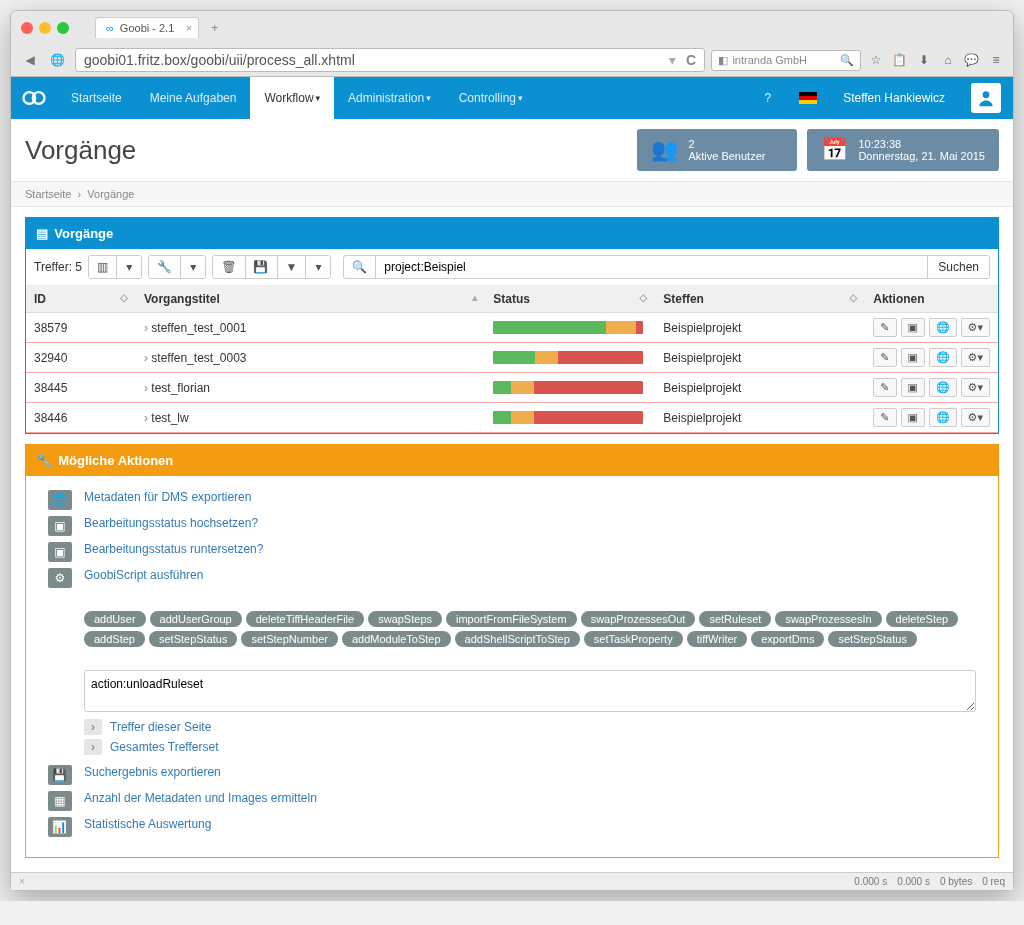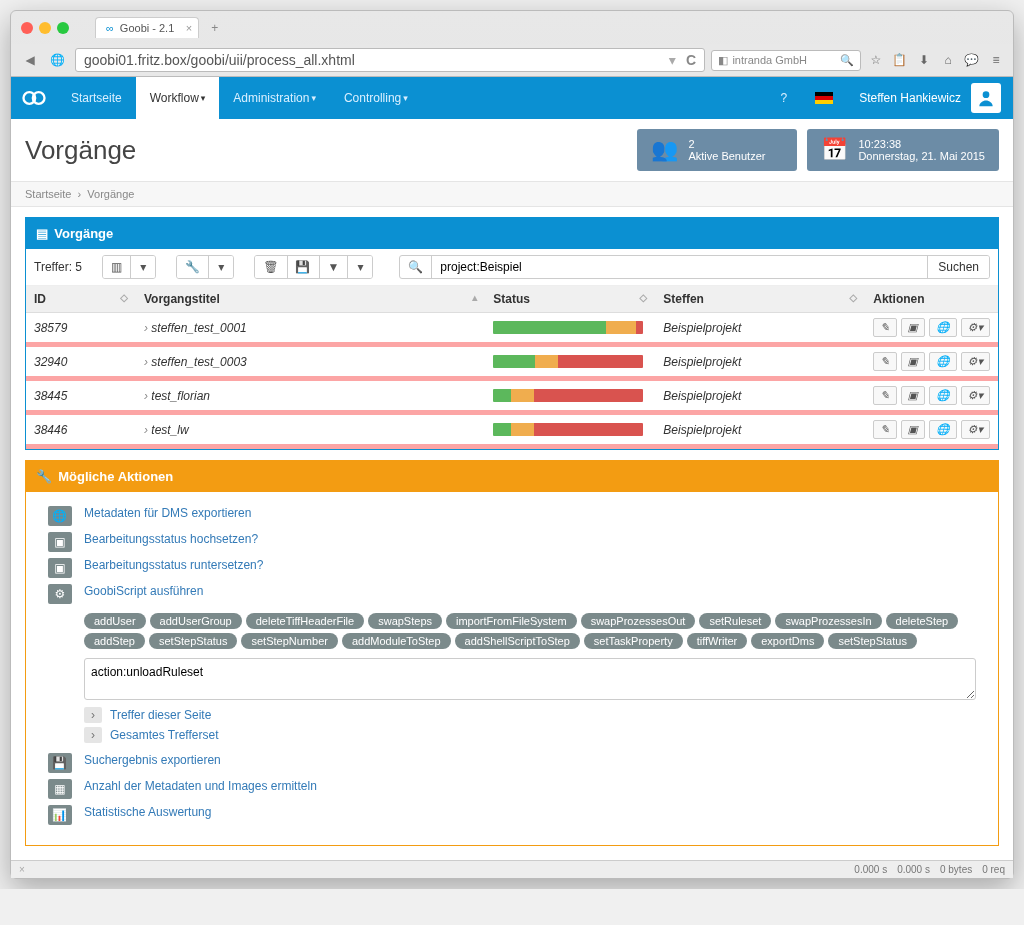--- a/index.html
+++ b/index.html
@@ -17,58 +17,58 @@
 .searchfield { width: 150px; background: #fff; border: 1px solid #bbb; border-radius: 3px; padding: 3px 6px; font-size: 11px; color: #888; display: flex; align-items: center; gap: 4px; }
 .tbicon { width: 18px; height: 18px; display: flex; align-items: center; justify-content: center; color: #666; }
 .content { background: #fff; }
 .topnav { background: #0b90d2; display: flex; align-items: center; color: #fff; height: 42px; }
 .logo { width: 46px; display: flex; align-items: center; justify-content: center; }
 .logo svg { width: 28px; height: 28px; }
 .navitem { padding: 0 14px; height: 42px; display: flex; align-items: center; font-size: 12px; cursor: pointer; color: #d9efff; }
 .navitem.active { background: #fff; color: #333; }
 .navspacer { flex: 1; }
 .flag { width: 18px; height: 12px; background: linear-gradient(#000 33%, #dd0000 33% 66%, #ffce00 66%); }
-.user-area { display: flex; align-items: center; gap: 10px; padding: 0 12px; font-size: 12px; }
+.user-area { display: flex; align-items: center; gap: 26px; padding: 0 12px; font-size: 12px; }
 .avatar { width: 30px; height: 30px; background: #fff; border-radius: 3px; display: flex; align-items: center; justify-content: center; }
 .avatar svg { width: 20px; height: 20px; fill: #0b90d2; }
 .header-row { display: flex; align-items: center; padding: 10px 14px; gap: 10px; }
 .page-title { font-size: 26px; font-weight: 300; color: #444; flex: 1; }
 .info-card { background: #6c8ca6; color: #fff; display: flex; align-items: center; gap: 10px; padding: 8px 14px; border-radius: 3px; min-width: 160px; font-size: 11px; }
 .info-card .iconbox { font-size: 22px; }
 .breadcrumb { background: #f7f7f7; border: 1px solid #e5e5e5; border-left: none; border-right: none; padding: 6px 14px; font-size: 11px; color: #888; }
 .breadcrumb a { color: #888; text-decoration: none; }
 .panel { margin: 10px 14px; border: 1px solid #0b90d2; }
 .panel-head { background: #0b90d2; color: #fff; padding: 8px 10px; font-weight: bold; display: flex; align-items: center; gap: 6px; font-size: 13px; }
-.toolbar { display: flex; align-items: center; gap: 20px; padding: 6px 8px; border-bottom: 1px solid #eee; font-size: 12px; }
+.toolbar { display: flex; align-items: center; gap: 6px; padding: 6px 8px; border-bottom: 1px solid #eee; font-size: 12px; }
 .tb-left { flex: 0 0 auto; margin-right: auto; }
 .btn-grp { display: flex; border: 1px solid #ccc; border-radius: 3px; overflow: hidden; }
 .btn-grp .b { padding: 4px 8px; border-right: 1px solid #ccc; background: #fff; color: #555; display: flex; align-items: center; justify-content: center; min-width: 24px; font-size: 12px; }
 .btn-grp .b:last-child { border-right: none; }
 .search-wrap { flex: 1; display: flex; align-items: center; border: 1px solid #ccc; border-radius: 3px; overflow: hidden; margin-left: 6px; }
 .search-wrap .sicon { padding: 4px 8px; border-right: 1px solid #ccc; color: #666; }
 .search-wrap input { border: none; padding: 4px 8px; flex: 1; font-size: 12px; outline: none; }
 .search-wrap .go { padding: 4px 10px; border-left: 1px solid #ccc; background: #fff; }
 table.main { width: 100%; border-collapse: collapse; font-size: 12px; }
 table.main th { background: #f0f0f0; text-align: left; padding: 6px 8px; border-bottom: 1px solid #ddd; font-weight: bold; }
-table.main td { padding: 5px 8px; border-bottom: 5px solid #fca5a5; font-style: italic; }
+table.main td { padding: 5px 8px; border-bottom: 1px solid #fca5a5; }
 .sorticon { float: right; color: #aaa; font-size: 10px; }
 .statusbar { display: flex; height: 13px; width: 150px; border-radius: 1px; overflow: hidden; }
 .sb { height: 100%; }
 .g { background: #5cb85c; } .o { background: #f0ad4e; } .r { background: #d9534f; }
 .act-btns { display: flex; gap: 4px; }
 .act-btns .ab { border: 1px solid #ccc; border-radius: 2px; padding: 2px 6px; background: #f8f8f8; font-size: 11px; color: #555; display: flex; align-items: center; }
 .panel-orange { margin: 10px 14px 14px 14px; border: 1px solid #f39c12; }
 .panel-orange .panel-head { background: #f39c12; }
 .action-list { padding: 14px 22px; }
 .action-row { display: flex; align-items: flex-start; gap: 12px; margin-bottom: 6px; }
 .action-icon { width: 24px; height: 20px; background: #7b8a8b; color: #fff; display: flex; align-items: center; justify-content: center; border-radius: 2px; font-size: 12px; flex-shrink: 0; }
 .action-icon.sm { width: 18px; height: 16px; background: #e5e5e5; color: #777; }
 .action-link { color: #337ab7; text-decoration: none; font-size: 12px; }
 .script-block { margin-left: 36px; }
-.pill-row { display: flex; flex-wrap: wrap; gap: 4px; margin: 9px 0; }
+.pill-row { display: flex; flex-wrap: wrap; gap: 4px; margin: 23px 0; }
 .pill { background: #7b8a8b; color: #fff; border-radius: 10px; padding: 2px 10px; font-size: 11px; }
 .script-ta { width: 100%; border: 1px solid #ccc; border-radius: 3px; padding: 6px; font-size: 12px; font-family: inherit; min-height: 36px; resize: vertical; }
 .sub-row { display: flex; align-items: center; gap: 8px; margin: 4px 0 0 0; }
 .footer { background: #eee; border-top: 1px solid #ccc; padding: 3px 8px; font-size: 10px; color: #777; display: flex; justify-content: flex-end; gap: 10px; }
 .chev { font-size: 9px; margin-left: 2px; }
 </style>
 </head>
 <body>
 
 <div class="browser-chrome">
@@ -107,20 +107,21 @@
 
   <div class="content">
     <div class="topnav">
       <div class="logo">
         <svg viewBox="0 0 24 24">
             <circle cx="8" cy="12" r="5" fill="none" stroke="#fff" stroke-width="2"></circle>
             <circle cx="16" cy="12" r="5" fill="none" stroke="#fff" stroke-width="2"></circle>
           </svg>
       </div>
       <div class="navitem">Startseite</div>
+      <div class="navitem">Meine Aufgaben</div>
       <div class="navitem active">
           <span>Workflow</span>
           <span class="chev">▾</span>
         </div>
       <div class="navitem">
           <span>Administration</span>
           <span class="chev">▾</span>
         </div>
       <div class="navitem">
           <span>Controlling</span>

